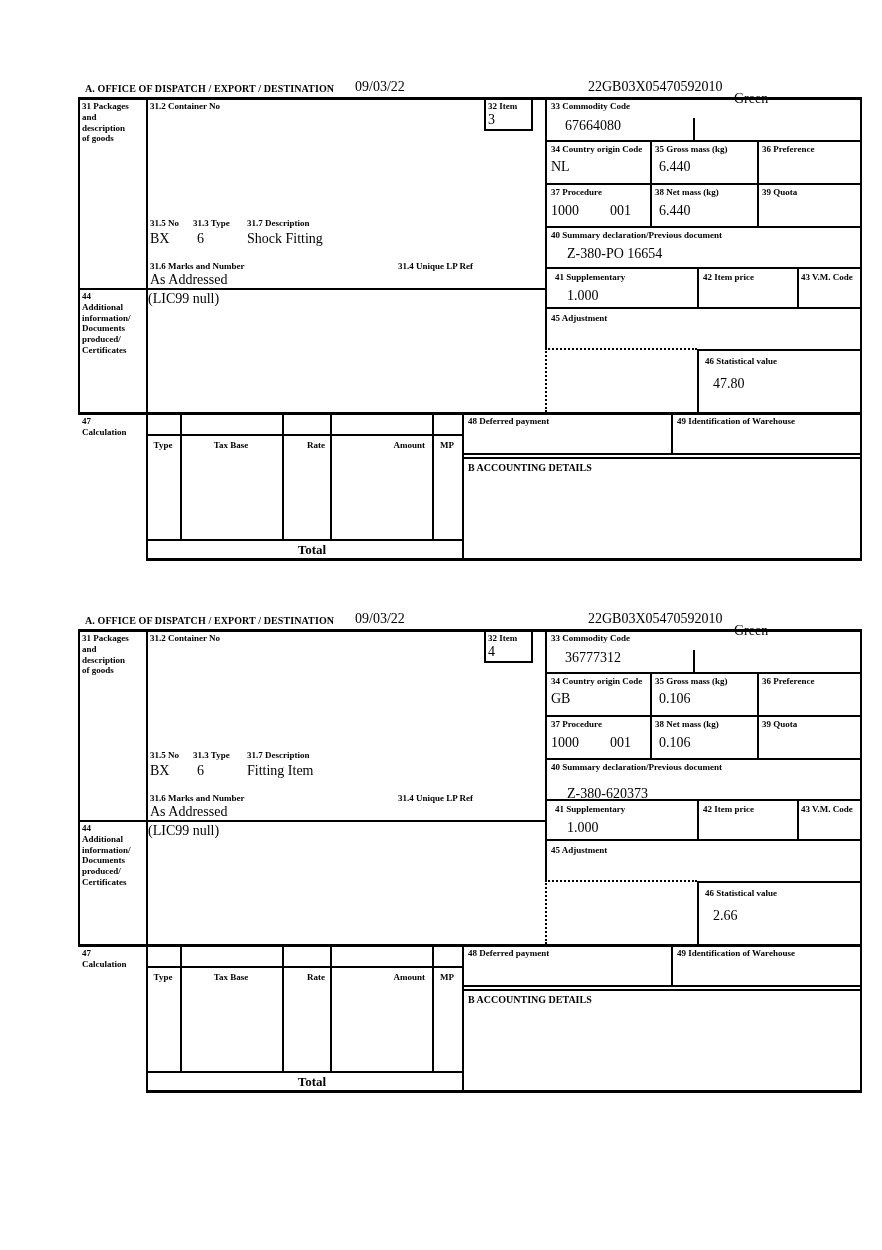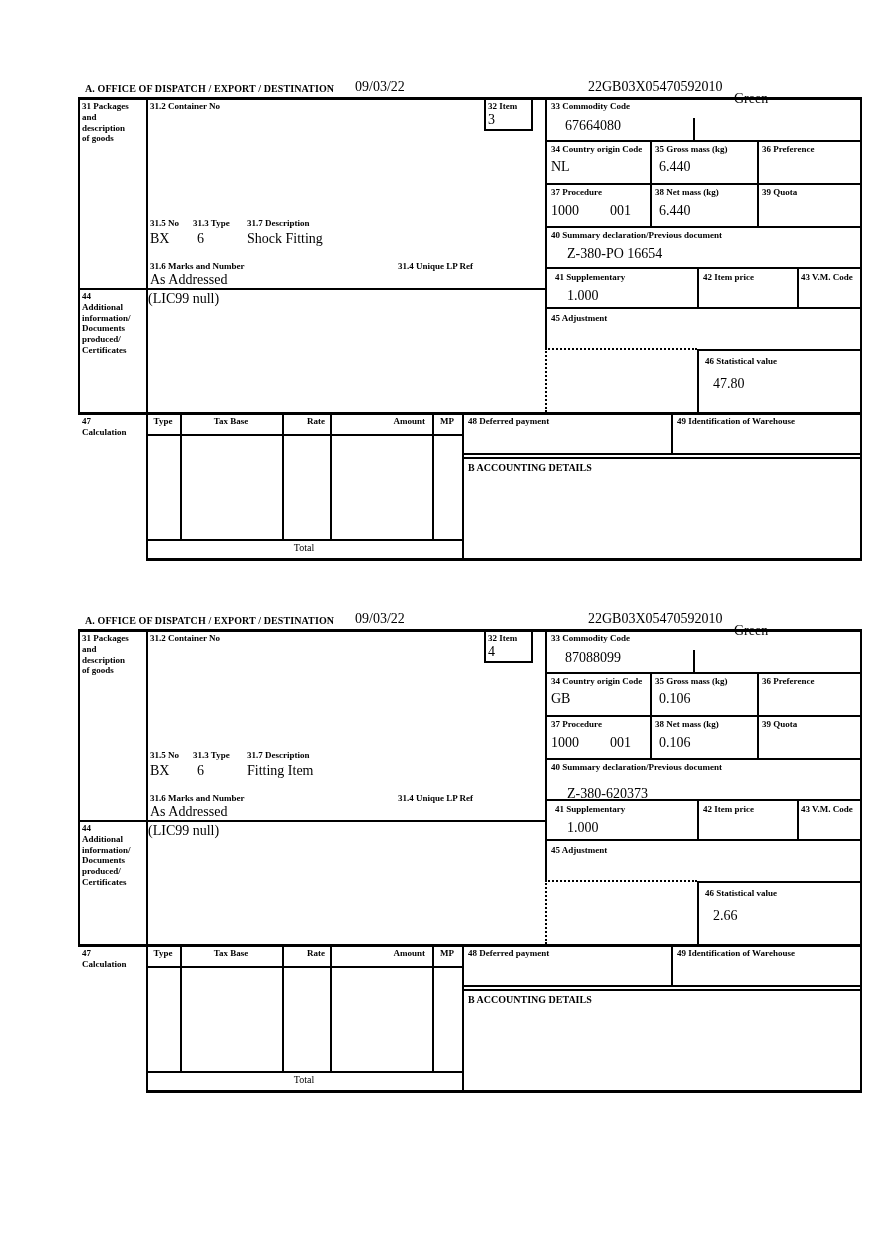--- a/index.html
+++ b/index.html
@@ -27,24 +27,24 @@
   .vl.dot { width:0; background:none; border-left:2px dotted #000; }
 
   .box { position:absolute; box-sizing:border-box; }
   .item-box { border:2px solid #000; }
   .stat-box { border-left:2px solid #000; border-top:2px solid #000; }
 
   
   .lbl { position:absolute; font-size:9px; font-weight:bold; line-height:1.2; white-space:nowrap; }
   .lbl.pre { white-space:pre-line; }
   .val { position:absolute; font-size:14px; line-height:1.1; white-space:nowrap; }
-  .cell { position:absolute; font-size:9px; font-weight:bold; line-height:1.2; box-sizing:border-box; }
+  .cell { position:absolute; font-size:9px; font-weight:bold; line-height:1.2; box-sizing:border-box;margin-top:24px; }
   .cell.c { text-align:center; }
   .cell.r { text-align:right; padding-right:5px; }
-  .total { position:absolute; font-size:10px; font-weight:normal; text-align:center; }
+  .total { position:absolute; font-size:13px; font-weight:bold; text-align:center;padding-left:8px; }
   .acct  { position:absolute; font-size:10px; font-weight:bold; white-space:nowrap; }
 </style>
 </head>
 <body>
 
 <div id="page">
   <div class="form-section" id="form-0">
 
   <span class="hdr-title">A. OFFICE OF DISPATCH / EXPORT / DESTINATION</span>
   <span class="hdr-date">09/03/22</span>
@@ -231,21 +231,21 @@
   <span class="val" style="left:169px;top:153px;">Fitting Item</span>
 
   <span class="lbl" style="left:72px;top:183px;">31.6 Marks and Number</span>
   <span class="lbl" style="left:320px;top:183px;">31.4 Unique LP Ref</span>
   <span class="val" style="left:72px;top:194px;">As Addressed</span>
   <span class="val" style="left:345px;top:194px;"></span>
 
   <span class="val" style="left:70px;top:213px;">(LIC99 null)</span>
 
   <span class="lbl" style="left:473px;top:23px;">33 Commodity Code</span>
-  <span class="val" style="left:487px;top:40px;">87088099</span>
+  <span class="val" style="left:487px;top:40px;">36777312</span>
 
   <span class="lbl" style="left:473px;top:66px;">34 Country origin Code</span>
   <span class="val" style="left:473px;top:81px;">GB</span>
   <span class="lbl" style="left:577px;top:66px;">35 Gross mass (kg)</span>
   <span class="val" style="left:581px;top:81px;">0.106</span>
   <span class="lbl" style="left:684px;top:66px;">36 Preference</span>
   <span class="val" style="left:684px;top:81px;"></span>
 
   <span class="lbl" style="left:473px;top:109px;">37 Procedure</span>
   <span class="val" style="left:473px;top:125px;">1000</span>

